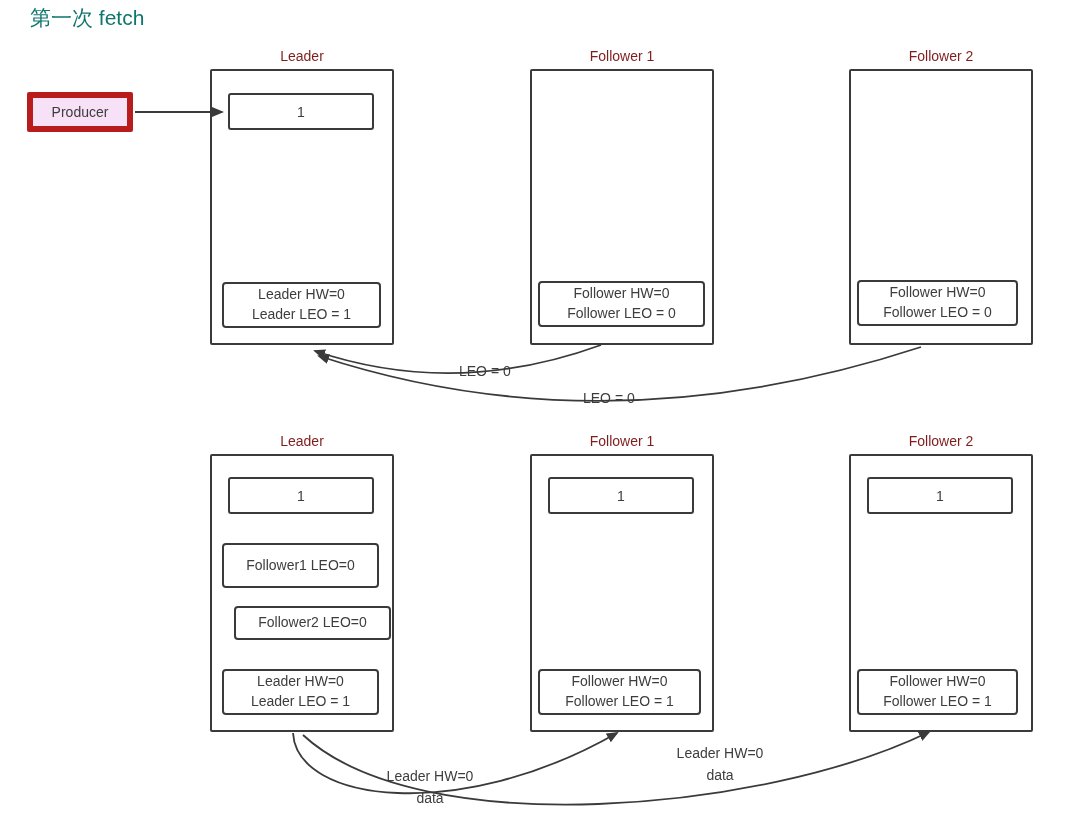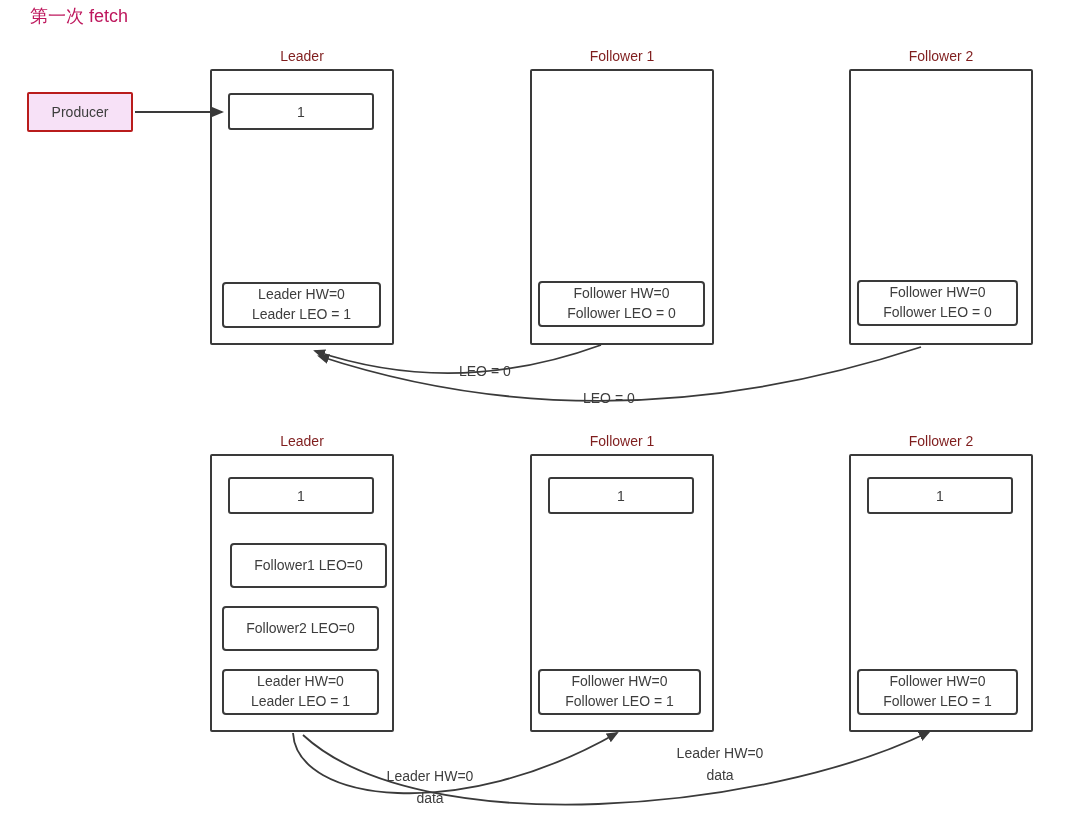--- a/index.html
+++ b/index.html
@@ -9,22 +9,22 @@
     height: 823px;
     background: #ffffff;
     font-family: "Liberation Sans", sans-serif;
     color: #3d3d3d;
     overflow: hidden;
   }
   .diagram-title {
     position: absolute;
     left: 30px;
     top: 4px;
-    font-size: 18px;
-    color: #be185d;
+    font-size: 21px;
+    color: #0f766e;
   }
   .node-title {
     position: absolute;
     text-align: center;
     font-size: 14px;
     color: #7f1d1d;
   }
   .broker {
     position: absolute;
     border: 2px solid #3a3a3a;
@@ -49,21 +49,21 @@
     line-height: 1.4;
     border-radius: 4px;
     padding: 2px 4px;
   }
   .producer {
     position: absolute;
     left: 27px;
     top: 92px;
     width: 106px;
     height: 40px;
-    border: 2px solid #b91c1c;
+    border: 6px solid #b91c1c;
     border-radius: 2px;
     background: #f7e1f7;
     box-sizing: border-box;
     display: flex;
     align-items: center;
     justify-content: center;
     font-size: 14px;
   }
   .arrow-label {
     position: absolute;
@@ -113,22 +113,22 @@
   </div>
 
   <div class="producer">Producer</div>
 
   <div class="arrow-label" style="left:459px; top:363px;">LEO = 0</div>
   <div class="arrow-label" style="left:583px; top:390px;">LEO = 0</div>
 
   <div class="node-title" style="left:210px; top:433px; width:184px;">Leader</div>
   <div class="broker" style="left:210px; top:454px; width:184px; height:278px;"></div>
   <div class="inner-box" style="left:228px; top:477px; width:146px; height:37px;">1</div>
-  <div class="inner-box status-box" style="left:222px; top:543px; width:157px; height:45px;margin-left:8px;">Follower1 LEO=0</div>
-  <div class="inner-box status-box" style="left:222px; top:606px; width:157px; height:45px;">Follower2 LEO=0</div>
+  <div class="inner-box status-box" style="left:222px; top:543px; width:157px; height:45px;">Follower1 LEO=0</div>
+  <div class="inner-box status-box" style="left:234px; top:606px; width:157px; height:34px;">Follower2 LEO=0</div>
   <div class="inner-box status-box" style="left:222px; top:669px; width:157px; height:46px;">
     <span>Leader HW=0</span>
     <span>Leader LEO = 1</span>
   </div>
 
   <div class="node-title" style="left:530px; top:433px; width:184px;">Follower 1</div>
   <div class="broker" style="left:530px; top:454px; width:184px; height:278px;"></div>
   <div class="inner-box" style="left:548px; top:477px; width:146px; height:37px;">1</div>
   <div class="inner-box status-box" style="left:538px; top:669px; width:163px; height:46px;">
     <span>Follower HW=0</span>

